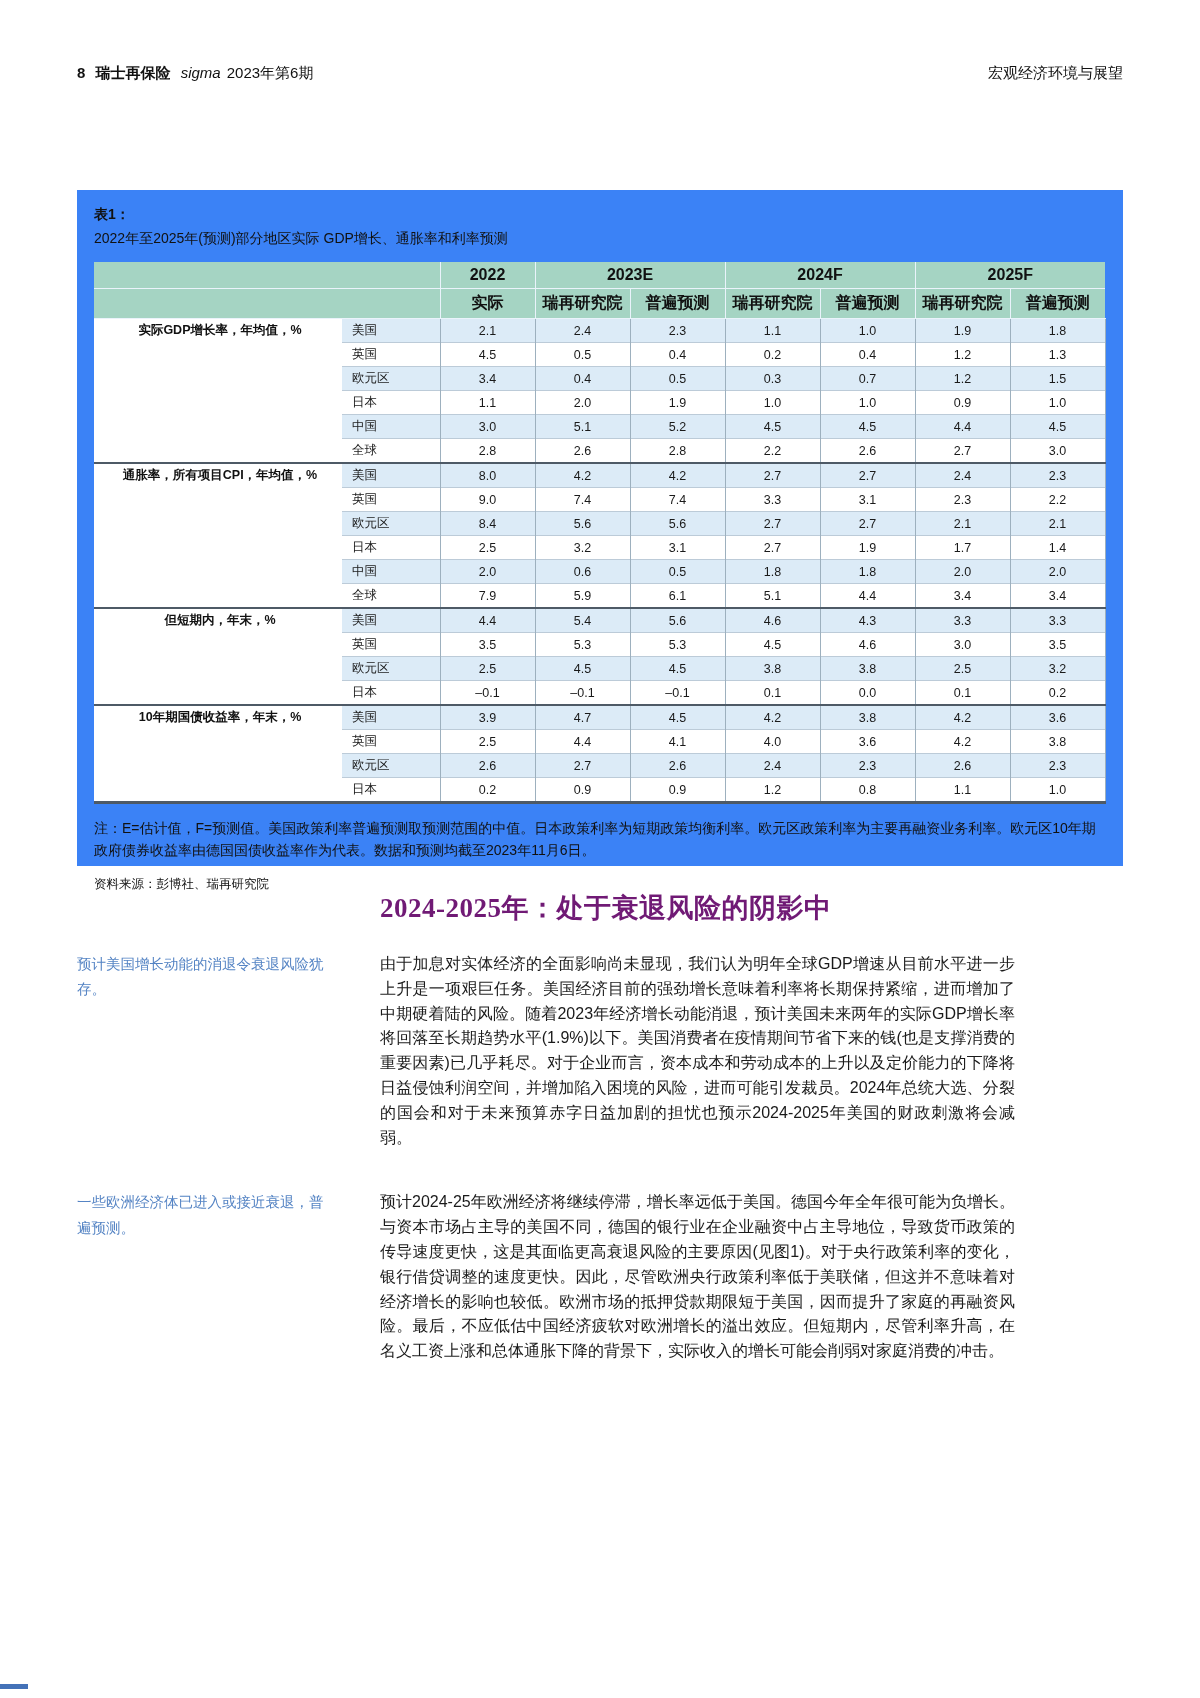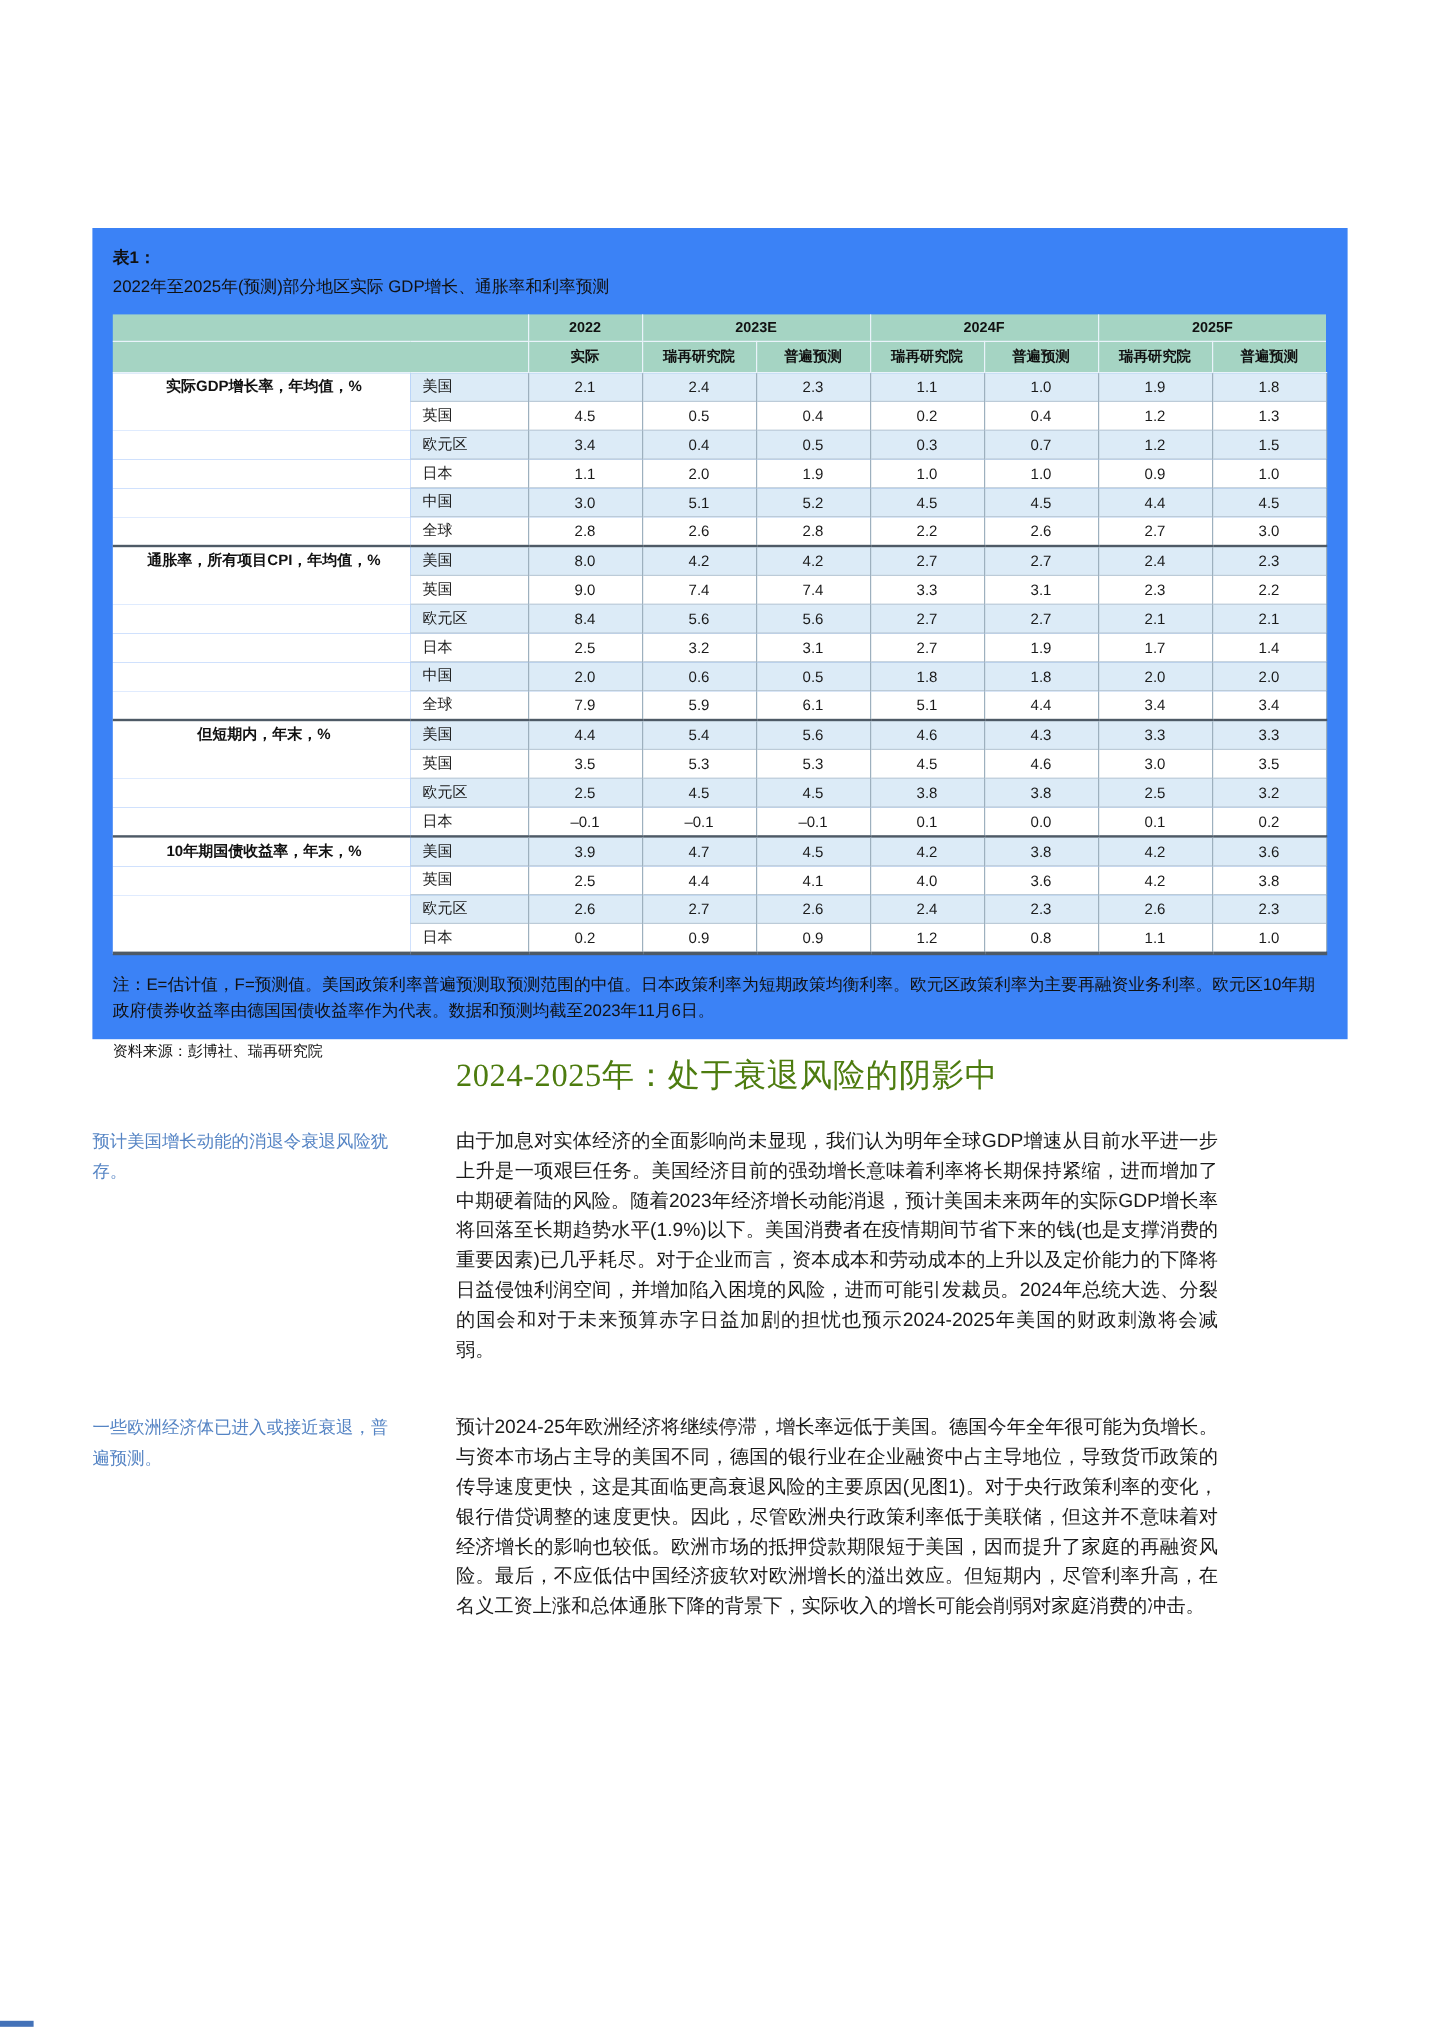--- a/index.html
+++ b/index.html
@@ -26,21 +26,21 @@
   .tbl-title { font-size:14px; color:#111; margin:0 0 14px 0; }
   table.forecast {
     border-collapse:collapse; table-layout:fixed; width:1011px; font-size:12.5px;
   }
   table.forecast col.c-label  { width:248px; }
   table.forecast col.c-region { width:98px; }
   table.forecast col.c-num    { width:95px; }
   thead th {
     background:#a5d4c3; color:#111; font-weight:bold; text-align:center;
     padding:4px 0; border-left:1px solid #eaf3fb; border-bottom:1px solid #eaf3fb;
-    font-size:12px;
+    font-size:16px;
   }
   thead th.corner { border-left:none; }
   tbody td { padding:3px 0; height:15px; }
   td.sec-label {
     background:#ffffff; font-weight:bold; text-align:center; padding-left:4px;
     font-size:12.5px; color:#111;
   }
   td.region { text-align:left; padding-left:10px; }
   td.num { text-align:center; border-left:1px solid #9db0be; }
   td.num:last-child { border-right:1px solid #9db0be; }
@@ -50,41 +50,51 @@
   tbody tr:first-child td { border-top:none; }
   tbody tr.section-start td { border-top:2px solid #4e5a66; }
   tbody tr:last-child td { border-bottom:3px solid #4e5a66; }
   .tbl-note {
     margin-top:13px; font-size:14px; line-height:1.6; color:#111; width:1011px;
   }
   .tbl-source { margin-top:4px; font-size:12.5px; color:#111; }
   
   .article { position:absolute; top:878px; left:77px; width:938px; }
   .article h1 {
-    margin:0 0 26px 303px; font-size:27px; font-weight:normal;
-    color:#4d7c0f; font-family:"Liberation Serif", serif; letter-spacing:0.5px;
+    margin:12px 0 26px 303px; font-size:27px; font-weight:bold;
+    color:#701a75; font-family:"Liberation Serif", serif; letter-spacing:0.5px;
   }
   .block { display:grid; grid-template-columns:303px 1fr; margin-bottom:40px; }
   .side-note {
     color:#5584c4; font-size:14.5px; line-height:1.75; padding-right:48px;
     box-sizing:border-box;
   }
   .body-text {
     font-size:16px; line-height:1.55; color:#1a1a1a; text-align:justify;
   }
   
   .corner-mark {
     position:absolute; left:0; bottom:9px; width:28px; height:5px; background:#4472b8;
   }
 </style>
 </head>
 <body>
 
 <div class="page">
 
+  <div class="run-head">
+    <div class="left">
+      <span class="pageno">8</span>
+      <span class="brand">瑞士再保险</span>
+      <span>
+        <span class="issue-italic">sigma</span><span>2023年第6期</span>
+      </span>
+    </div>
+    <div class="right">宏观经济环境与展望</div>
+  </div>
 
   <div class="panel">
     <p class="tbl-label">表1：</p>
     <p class="tbl-title">2022年至2025年(预测)部分地区实际 GDP增长、通胀率和利率预测</p>
 
     <table class="forecast">
       <colgroup>
         <col class="c-label">
           <col class="c-region">
         <col class="c-num">

